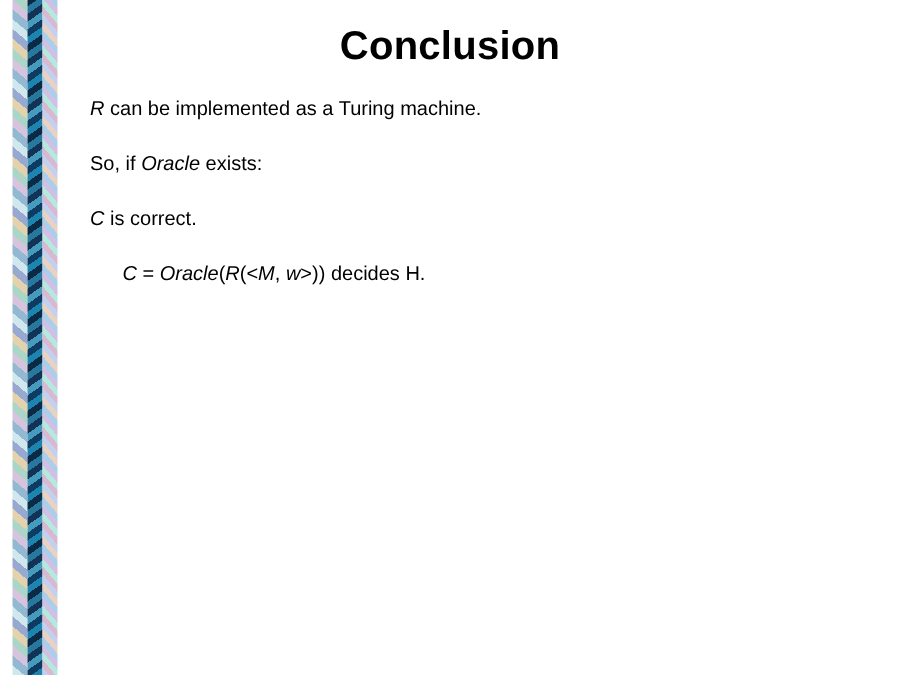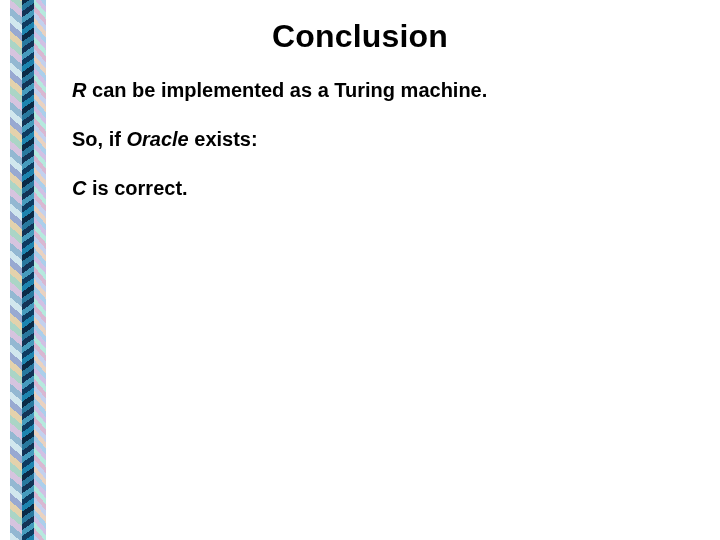--- a/index.html
+++ b/index.html
@@ -63,23 +63,22 @@
     font-size: 32px;
     font-weight: 700;
     letter-spacing: 0.2px;
   }
 
   .body {
     position: absolute;
     left: 72px;
     top: 78px;
     right: 40px;
-    font-size: 20px;
+    font-size: 16px;
     line-height: 1.25;
-    font-weight: bold;
   }
   .body p {
     margin: 0 0 24px 0;
   }
   .indent {
     padding-left: 26px;
   }
   .ital { font-style: italic; }
 </style>
 </head>
@@ -102,17 +101,20 @@
     </p>
 
     <p>
       <span>So, if </span><span class="ital">Oracle</span><span> exists:</span>
     </p>
 
     <p>
       <span class="ital">C</span><span> is correct.</span>
     </p>
 
+    <p class="indent">
+      <span class="ital">C</span><span> = </span><span class="ital">Oracle</span><span>(</span><span class="ital">R</span><span>(&lt;</span><span class="ital">M</span><span>, </span><span class="ital">w</span><span>&gt;)) decides H.</span>
+    </p>
 
 
 
   </div>
 </div>
 
 </body></html>

